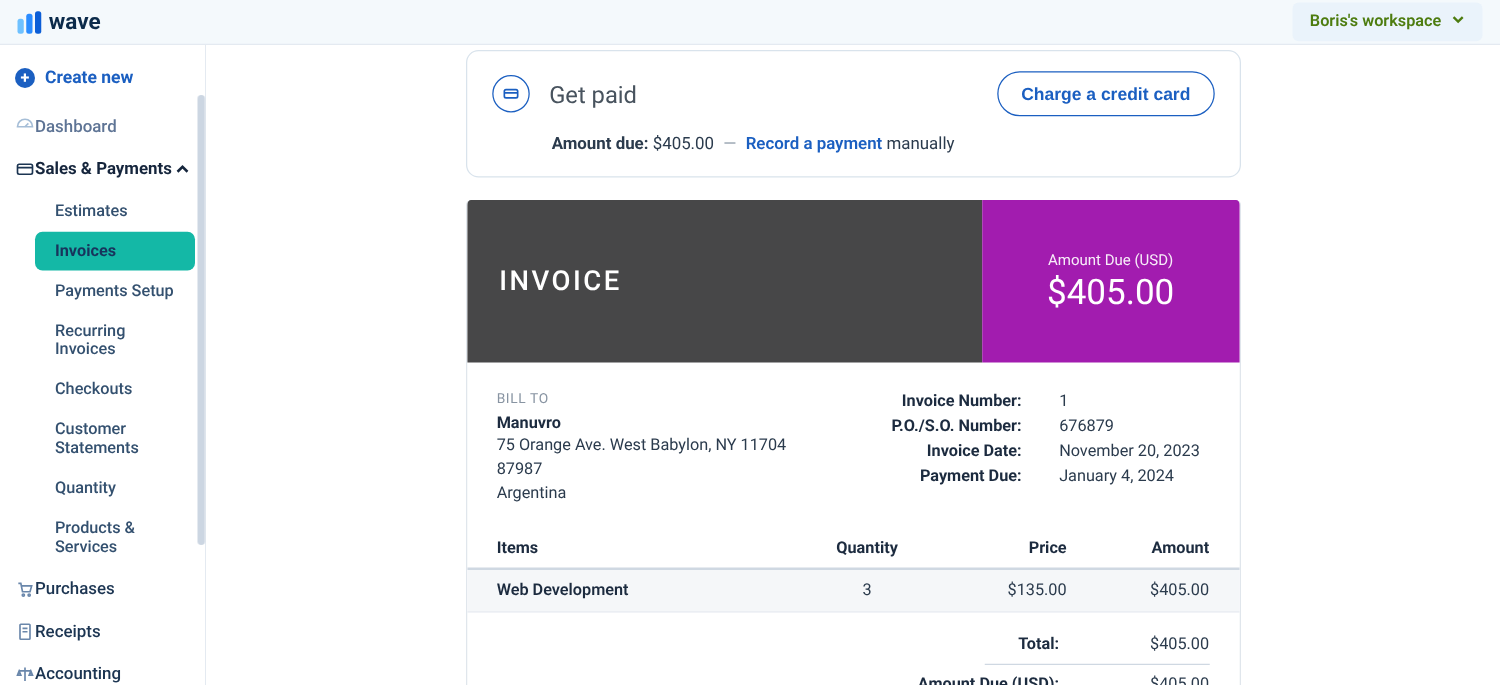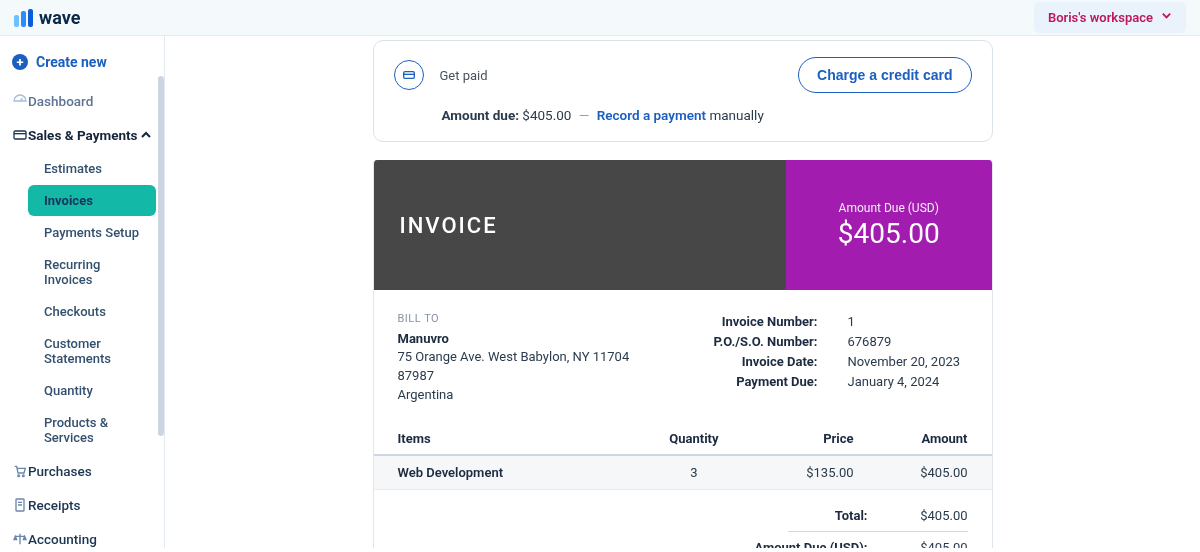--- a/index.html
+++ b/index.html
@@ -2,21 +2,21 @@
 <html><head>
 <meta charset="utf-8">
 <style>
 * { margin: 0; padding: 0; box-sizing: border-box; }
 body { font-family: -apple-system, BlinkMacSystemFont, "Segoe UI", Roboto, sans-serif; background: #fff; color: #1c2b3f; width: 1200px; height: 552px; overflow: hidden; }
 
 .topbar { height: 36px; background: #f4f9fc; border-bottom: 1px solid #e4eaf1; display: flex; align-items: center; justify-content: space-between; padding: 0 14px; }
 .logo { display: flex; align-items: center; gap: 6px; font-weight: 700; font-size: 18px; color: #0b2a4a; }
 .logo-mark { display: flex; gap: 2px; }
 .logo-bar { width: 5px; border-radius: 2px; }
-.workspace-switcher { display: flex; align-items: flex-start; gap: 8px; font-size: 13px; color: #be185d; font-weight: 600; background: #eaf3fb; padding: 8px 14px; border-radius: 5px; cursor: pointer; }
+.workspace-switcher { display: flex; align-items: flex-start; gap: 8px; font-size: 13px; color: #4d7c0f; font-weight: 600; background: #eaf3fb; padding: 8px 14px; border-radius: 5px; cursor: pointer; }
 .workspace-switcher svg { width: 11px; height: 11px; }
 
 .layout { display: flex; height: calc(552px - 40px); }
 .sidebar { width: 165px; border-right: 1px solid #e4eaf1; position: relative; padding-top: 6px; }
 .sidebar-inner { height: 100%; overflow-y: auto; padding-bottom: 8px; }
 .sidebar-scroll-thumb { position: absolute; right: 0; top: 40px; width: 6px; height: 360px; background: #ccd6e2; border-radius: 3px; }
 
 .create-new { display: flex; align-items: center; gap: 8px; padding: 12px 12px 14px 12px; color: #1b5fc1; font-weight: 700; font-size: 14px; cursor: pointer; }
 .create-new .plus { width: 16px; height: 16px; border-radius: 50%; background: #1b5fc1; color: #fff; display: flex; align-items: center; justify-content: center; font-size: 13px; font-weight: 700; line-height: 1; }
 
@@ -32,21 +32,21 @@
 .sub-item { padding: 8px 14px 8px 16px; font-size: 13px; color: #33506f; cursor: pointer; border-radius: 6px; margin: 1px 8px 1px 14px; font-weight: 500; }
 .sub-item.active { background: #14b8a6; color: #18345c; font-weight: 700; }
 
 .main { flex: 1; overflow-y: auto; background: #fff; padding: 0 0 20px 0; }
 .content { width: 620px; margin: 0 auto; }
 
 .get-paid-card { border: 1px solid #d9e3ec; border-radius: 10px; padding: 16px 20px 18px 20px; margin-top: 4px; margin-bottom: 18px; }
 .get-paid-head { display: flex; align-items: center; justify-content: space-between; }
 .get-paid-left { display: flex; align-items: center; gap: 16px; }
 .gp-icon { width: 30px; height: 30px; border: 1.5px solid #1b5fc1; border-radius: 50%; display: flex; align-items: center; justify-content: center; color: #1b5fc1; }
-.gp-title { font-size: 13px; color: #48535e; font-weight: 400; }
+.gp-title { font-size: 19px; color: #48535e; font-weight: 400; }
 .charge-btn { border: 1.5px solid #1b5fc1; color: #1b5fc1; background: transparent; padding: 9px 18px; border-radius: 20px; font-size: 14px; font-weight: 600; cursor: pointer; }
 .gp-sub { margin-top: 14px; padding-left: 48px; font-size: 13.5px; color: #2b3b4d; }
 .gp-sub b { font-weight: 700; }
 .gp-sub .link { color: #1b5fc1; font-weight: 600; cursor: pointer; }
 .gp-sub .dash { color: #8e9ba9; margin: 0 4px; }
 
 .invoice-card { border-radius: 4px; overflow: hidden; border: 1px solid #e0e6ec; border-top: none; }
 .invoice-header { display: flex; height: 130px; }
 .ih-left { flex: 1.88; background: #474748; display: flex; align-items: center; padding-left: 26px; }
 .ih-left-title { color: #fff; font-size: 22px; letter-spacing: 2px; font-weight: 500; }
@@ -66,21 +66,21 @@
 .items-table { width: 100%; }
 .items-head { display: flex; padding: 8px 24px; font-size: 13px; font-weight: 700; color: #1c2b3f; border-bottom: 2px solid #cfd8e2; }
 .col-item { flex: 2.2; }
 .col-qty { flex: .8; text-align: center; }
 .col-price { flex: 1; text-align: right; }
 .col-amt { flex: 1; text-align: right; }
 .items-row { display: flex; padding: 9px 24px; font-size: 13px; color: #2b3b4d; background: #f5f7f9; border-bottom: 1px solid #e7ecf1; }
 .items-row .col-item { font-weight: 600; color: #1c2b3f; }
 
 .totals { padding: 10px 24px 16px 24px; }
-.t-row { display: flex; justify-content: flex-end; gap: 20px; padding: 8px 0; font-size: 13px; color: #2b3b4d; }
+.t-row { display: flex; justify-content: flex-end; gap: 40px; padding: 8px 0; font-size: 13px; color: #2b3b4d; }
 .t-row .tk { font-weight: 700; color: #1c2b3f; min-width: 140px; text-align: right; }
 .t-row .tv { min-width: 80px; text-align: right; }
 .t-divider { border-top: 1px solid #cfd8e2; margin-left: 390px; }
 </style>
 </head>
 <body>
 
 <div class="topbar">
   <div class="logo">
     <span class="logo-mark">

